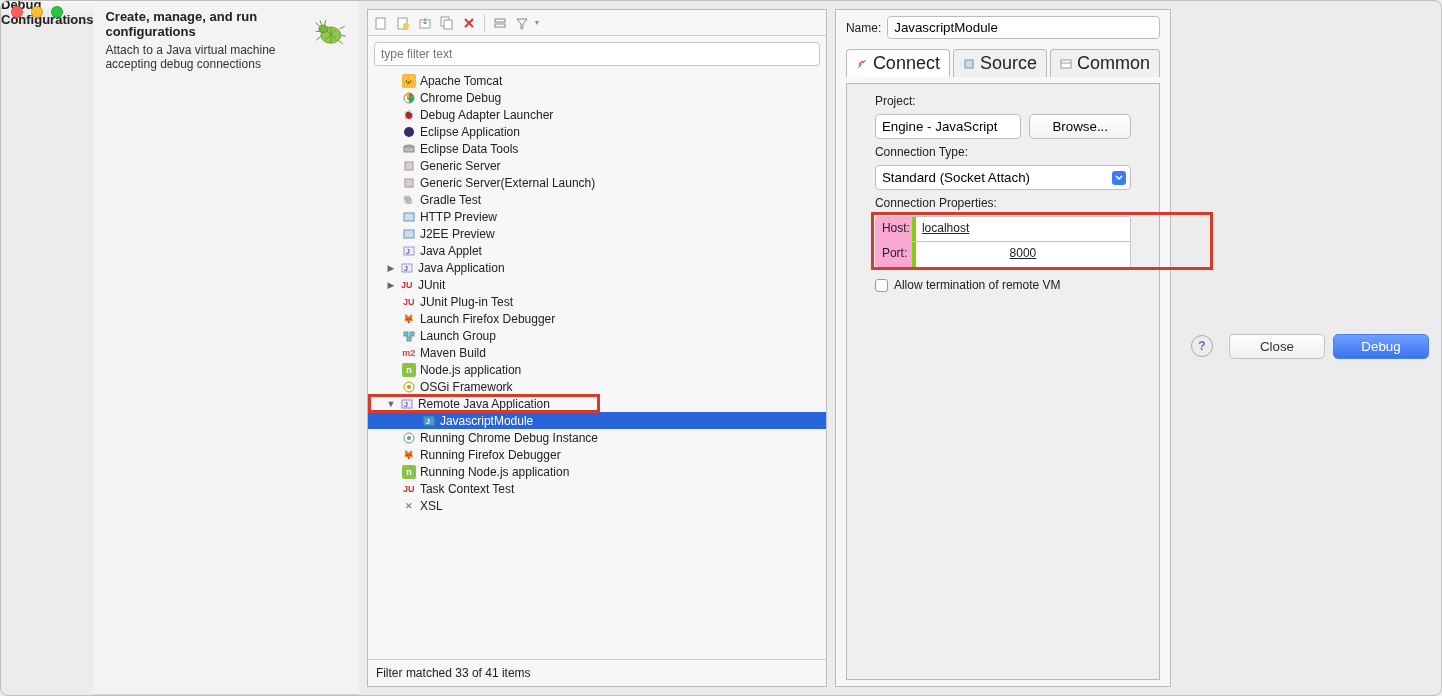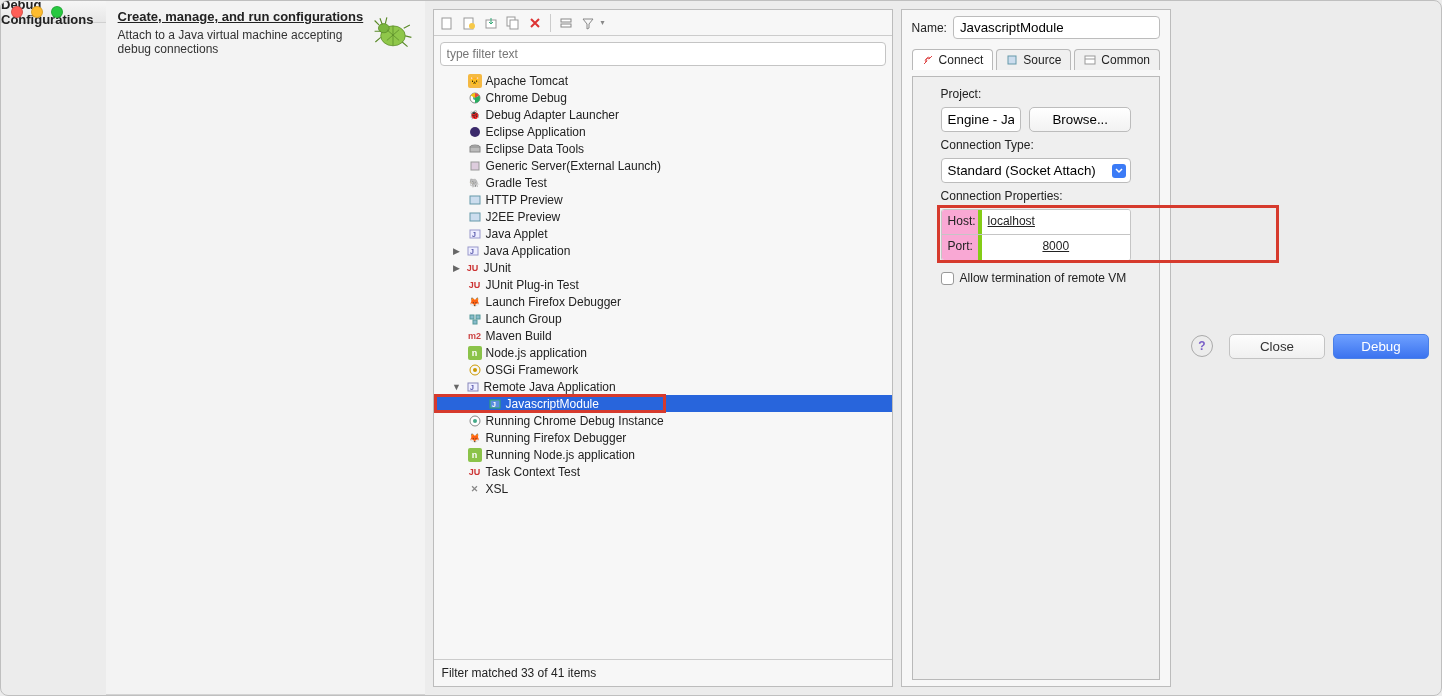--- a/index.html
+++ b/index.html
@@ -4,21 +4,21 @@
 <style>
 * { box-sizing: border-box; margin: 0; padding: 0; font-family: -apple-system, "Helvetica Neue", Arial, sans-serif; }
 body { background: #ececec; font-size: 12px; color: #222; }
 .window { display:flex; flex-direction:row; width:1442px; height:696px; background:#ececec; border:1px solid #bfbfbf; border-radius:8px; overflow:hidden;}
 .titlebar { height:22px; display:flex; align-items:center; justify-content:center; position:relative; background:linear-gradient(#f6f6f6,#e7e7e7); border-bottom:1px solid #d0d0d0;}
 .traffic { position:absolute; left:10px; top:5px; display:flex; gap:8px; }
 .tl { width:12px; height:12px; border-radius:50%; border:1px solid rgba(0,0,0,.15);}
 .red{background:#ff5f57}.yellow{background:#febc2e}.green{background:#28c840}
 .titlebar-title{font-size:13px; font-weight:600;}
 .header { display:flex; padding:8px 12px 10px; border-bottom:1px solid #d3d3d3; background:#f3f3f3; align-items:flex-start;}
-.header-text h2{font-size:13px; font-weight:700; margin-bottom:4px;text-decoration:underline;}
+.header-text h2{font-size:13px; font-weight:700; margin-bottom:4px;}
 .header-text p{font-size:12px; color:#333;}
 .bug-icon{margin-left:auto; width:56px; height:46px;}
 .body { flex:1; display:flex; padding:8px; gap:8px; min-height:0;}
 .panel { background:#f7f7f7; border:1px solid #bcbcbc; display:flex; flex-direction:column; min-height:0;}
 .left { width:460px; }
 .right { flex:1; }
 .toolbar { height:26px; border-bottom:1px solid #ccc; display:flex; align-items:center; padding:0 4px; gap:4px;}
 .tbtn { width:18px; height:18px; display:flex; align-items:center; justify-content:center; border-radius:3px;}
 .tsep{width:1px; height:18px; background:#ccc; margin:0 2px;}
 .filter-input{ margin:6px; padding:4px 6px; border:1px solid #c4c4c4; border-radius:4px; color:#737373; font-size:12px;}
@@ -30,21 +30,21 @@
 .tree-icon{width:14px; height:14px; display:inline-flex; align-items:center; justify-content:center; border-radius:2px; font-size:9px; font-weight:700;}
 .tree-row.selected{background:#2865dc; color:#fff;}
 .tree-row.selected .tree-label{color:#fff;}
 .redbox{position:absolute;border:3px solid #d63a2d; pointer-events:none;}
 .left-inner{position:relative; display:flex; flex-direction:column; flex:1; min-height:0;}
 .footer-left{padding:6px 8px; border-top:1px solid #ccc; font-size:12px;}
 .right-form{padding:6px 10px; display:flex; flex-direction:column; gap:6px; flex:1; min-height:0;}
 .name-row{display:flex; align-items:center; gap:6px;}
 .name-row input{flex:1; padding:3px 6px; border:1px solid #bcbcbc; border-radius:4px; background:#fff;}
 .tabs{display:flex; gap:3px; margin-top:4px;}
-.tab{border:1px solid #b9b9b9; border-bottom:none; padding:3px 9px; background:#f0f0f0; border-radius:4px 4px 0 0; display:flex; align-items:center; gap:5px; font-size:12px;}
+.tab{border:1px solid #b9b9b9; border-bottom:none; padding:3px 9px; background:#f0f0f0; border-radius:4px 4px 0 0; display:flex; align-items:center; gap:5px; font-size:18px;}
 .tab.active{background:#fff;}
 .tab-icon{width:12px;height:12px;}
 .tab-body{border:1px solid #b9b9b9; flex:1; background:#efefef; padding:10px 28px 8px; position:relative; display:flex; flex-direction:column; gap:6px; min-height:0;}
 .lbl{font-size:12px;}
 .wide-input{width:100%; padding:4px 6px; border:1px solid #bcbcbc; border-radius:4px; background:#fff;}
 .proj-row{display:flex; gap:8px; align-items:center;}
 .browse-btn{padding:4px 22px; border:1px solid #bcbcbc; border-radius:5px; background:linear-gradient(#fff,#f2f2f2);}
 .select-wrap{position:relative;}
 .select-arrow{position:absolute; right:5px; top:50%; transform:translateY(-50%); width:14px; height:14px; background:#3b7bf6; border-radius:3px; display:flex; align-items:center; justify-content:center;}
 .conn-table{border:1px solid #c5c5c5; border-radius:3px; overflow:hidden; position:relative; width:100%;}
@@ -176,20 +176,28 @@
                 </svg>
               </span>
               <span class="tree-label">Eclipse Data Tools</span>
             </div>
           <div class="tree-row level1">
               <span class="tree-icon">
                 <svg width="12" height="12">
                   <rect x="2" y="2" width="8" height="8" fill="#dcd" stroke="#999"></rect>
                 </svg>
               </span>
+              <span class="tree-label">Generic Server</span>
+            </div>
+          <div class="tree-row level1">
+              <span class="tree-icon">
+                <svg width="12" height="12">
+                  <rect x="2" y="2" width="8" height="8" fill="#dcd" stroke="#999"></rect>
+                </svg>
+              </span>
               <span class="tree-label">Generic Server(External Launch)</span>
             </div>
           <div class="tree-row level1">
               <span class="tree-icon" style="color:#2d6b4a;">🐘</span>
               <span class="tree-label">Gradle Test</span>
             </div>
           <div class="tree-row level1">
               <span class="tree-icon">
                 <svg width="12" height="12">
                   <rect x="1" y="2" width="10" height="8" fill="#cde" stroke="#69a"></rect>

